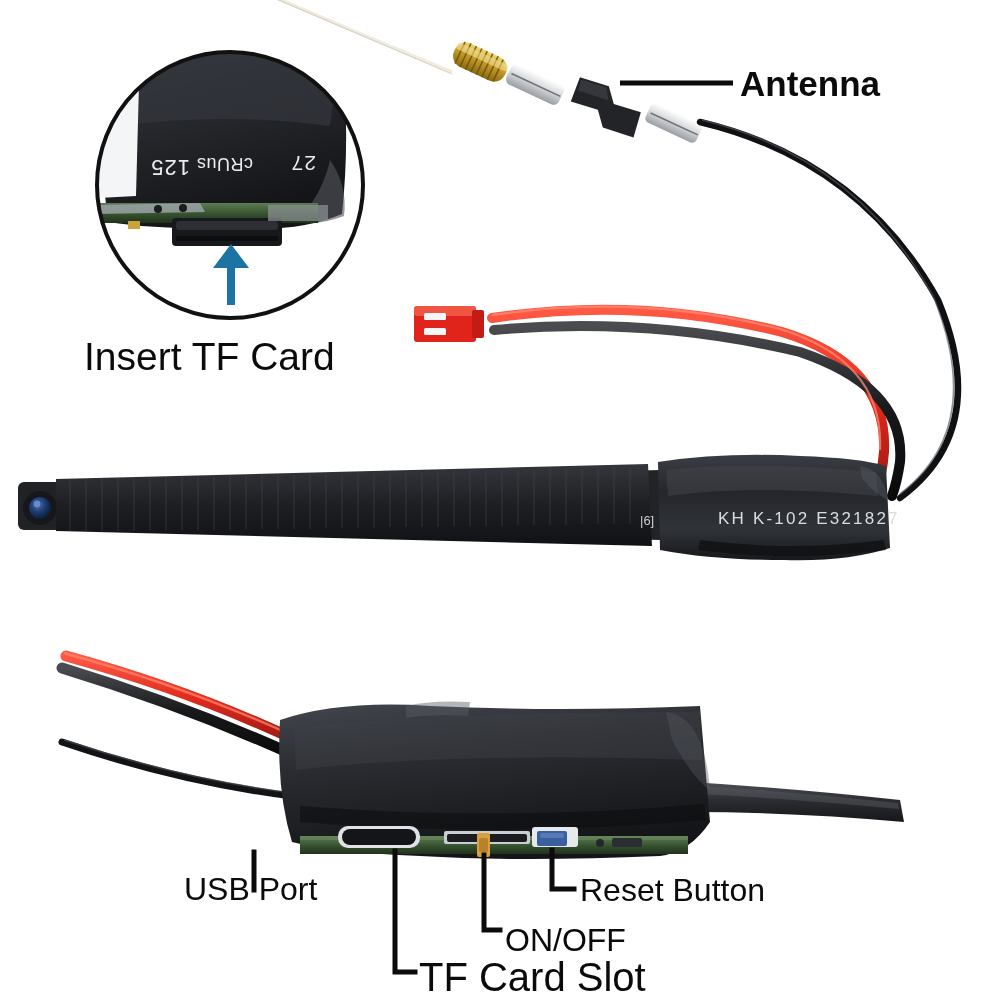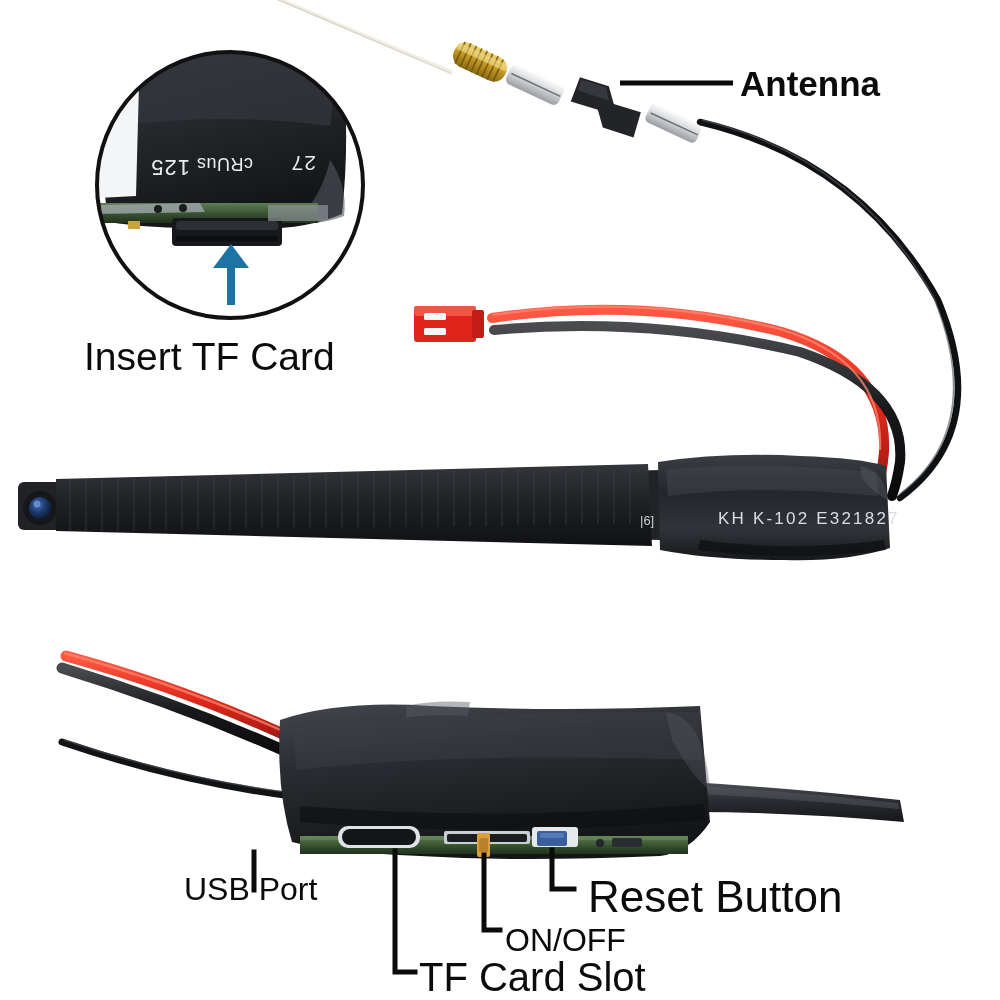--- a/index.html
+++ b/index.html
@@ -5,21 +5,21 @@
   html,body{margin:0;padding:0;background:#ffffff;}
   body{width:1000px;height:1000px;font-family:"Liberation Sans",sans-serif;}
   #stage{position:relative;width:1000px;height:1000px;background:#ffffff;overflow:hidden;}
   #stage svg{position:absolute;top:0;left:0;width:1000px;height:1000px;}
   .lbl{position:absolute;color:#0b0b0b;font-family:"Liberation Sans",sans-serif;white-space:nowrap;}
   #label-antenna{left:740px;top:64px;font-size:35px;font-weight:bold;}
   #label-insert-tf{left:84px;top:335px;font-size:39px;}
   #label-usb{left:176px;top:871px;font-size:32px;margin-left:8px;}
   #label-tfslot{left:419px;top:955px;font-size:40px;}
   #label-onoff{left:505px;top:913px;font-size:32px;margin-top:9px;}
-  #label-reset{left:580px;top:872px;font-size:44px;margin-left:8px;}
+  #label-reset{left:580px;top:872px;font-size:32px;}
 </style>
 </head>
 <body>
 
 <div id="stage">
 
   <svg viewBox="0 0 1000 1000" xmlns="http://www.w3.org/2000/svg">
     <defs>
       <linearGradient id="tapeGrad" x1="0" y1="0" x2="0" y2="1">
         <stop offset="0%" stop-color="#3a3d43"></stop>

